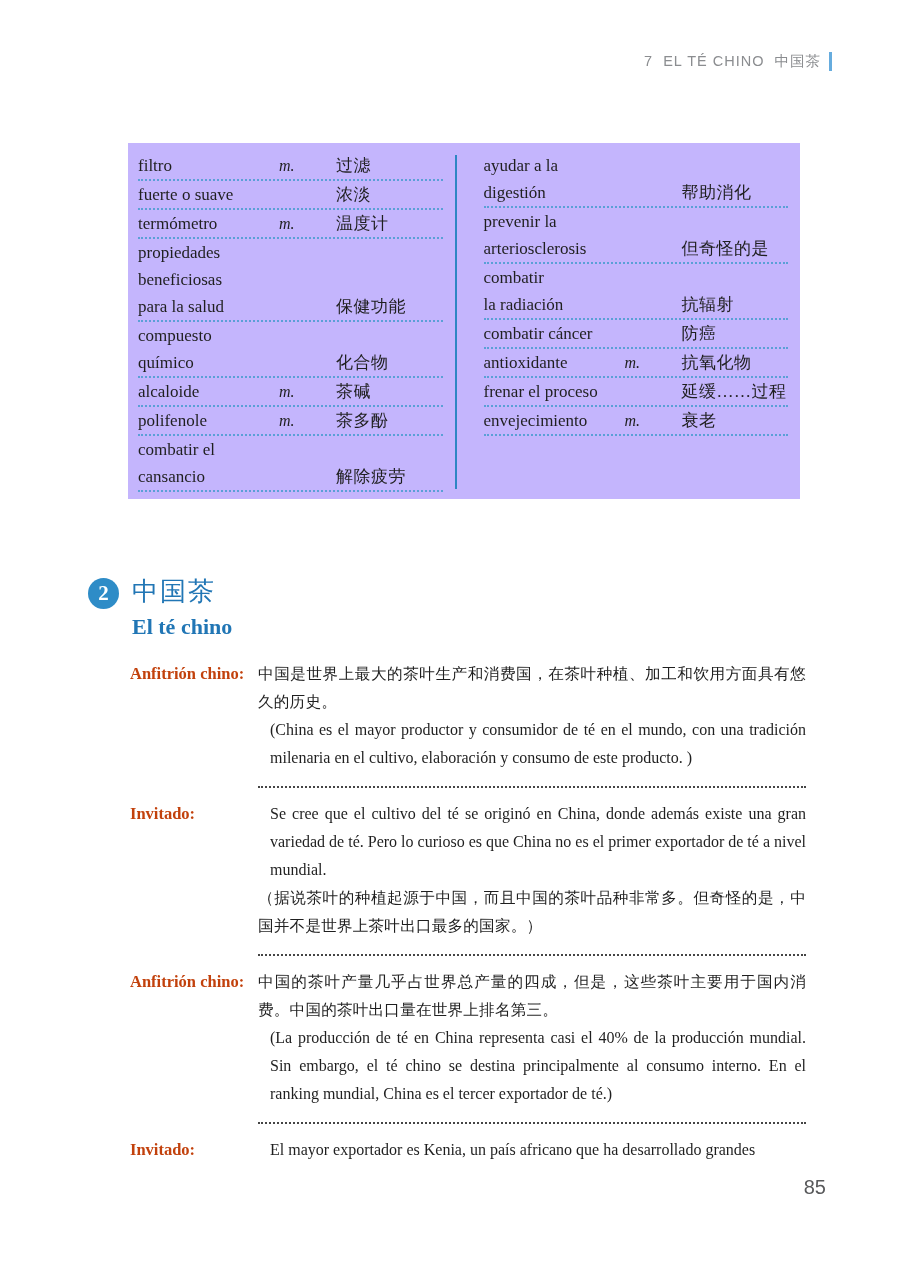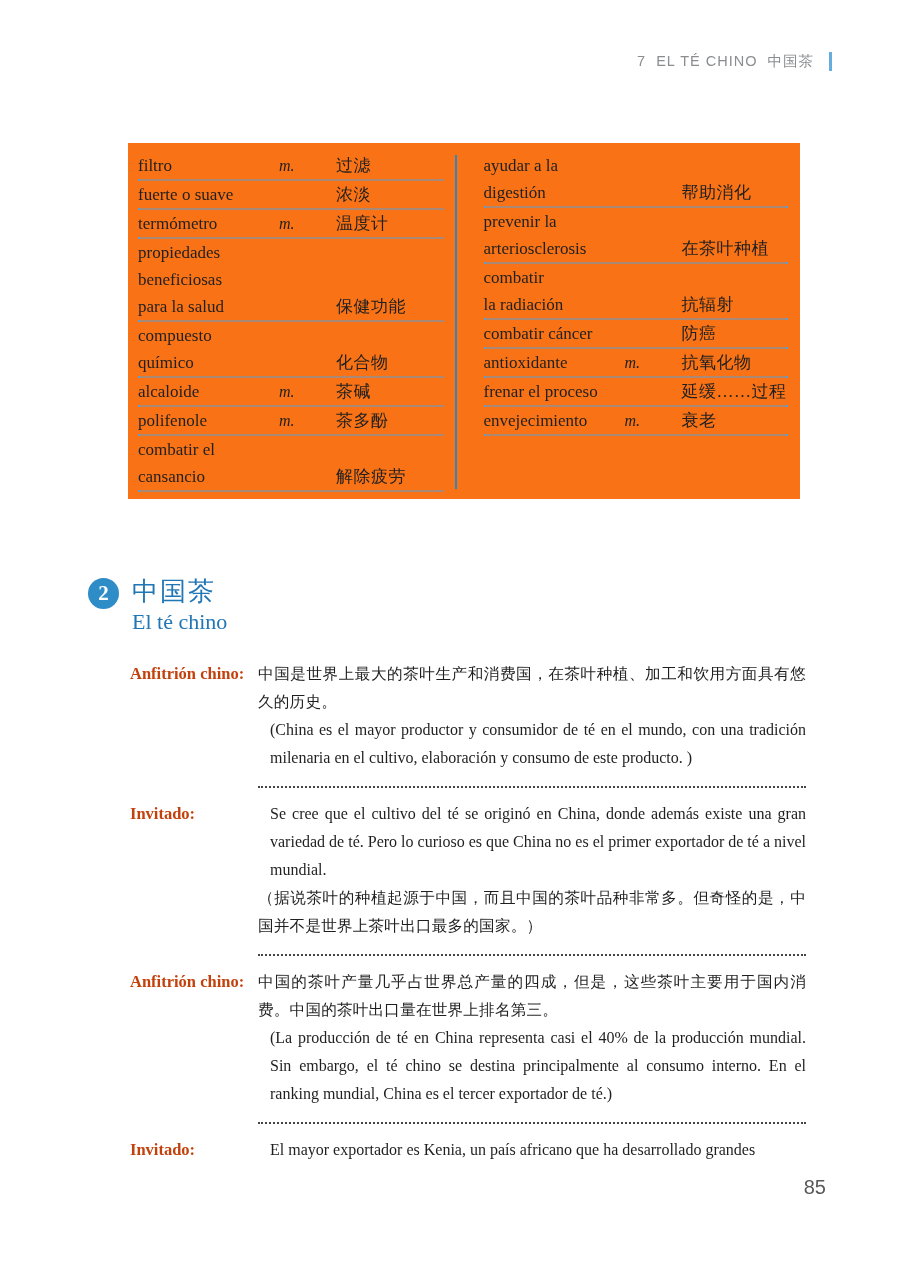--- a/index.html
+++ b/index.html
@@ -7,31 +7,31 @@
   body {
     position:relative;
     font-family:"Liberation Serif","DejaVu Serif",serif;
     color:#1f1f1f;
     overflow:hidden;
   }
 
   
   .running-header {
     position:absolute; top:52px; right:68px;
-    display:flex; align-items:center; gap:15px;
+    display:flex; align-items:center; gap:8px;
     font-family:"Liberation Sans","DejaVu Sans",sans-serif;
     font-size:14.5px; letter-spacing:1px; color:#8b8d90;
     white-space:pre;
   }
   .header-bar { width:3px; height:19px; background:#66acde; }
 
   
   .vocab {
     position:absolute; left:128px; top:143px; width:672px;
-    background:#f97316;
+    background:#c4b5fd;
     display:flex;
     padding:9px 0 7px 0;
   }
   .vocab-col { flex:1 1 0; padding:0 12px 0 10px; }
   .vocab-col.right { padding-left:27px; }
   .vocab-divider { width:2px; background:#2e86c3; margin:3px 0; }
   .vocab-entry { border-bottom:2px dotted #5aa0d6; }
   .vline {
     display:grid; grid-template-columns:141px 57px 1fr;
     line-height:27px; font-size:17px;
@@ -41,21 +41,21 @@
 
   
   .section-head { position:absolute; left:88px; top:574px; display:flex; gap:13px; }
   .section-num {
     width:31px; height:31px; border-radius:50%;
     background:#2e8cc7; color:#ffffff;
     font-size:21px; font-weight:bold; text-align:center; line-height:30px;
     margin-top:4px; flex:0 0 auto;
   }
   .title-zh { font-size:26px; font-weight:normal; color:#2176b5; letter-spacing:2px; }
-  .title-es { font-size:22px; font-weight:normal; color:#2176b5; }
+  .title-es { font-size:22px; font-weight:bold; color:#2176b5; margin-top:5px; }
 
   
   .dialogue { position:absolute; left:130px; top:660px; width:676px; }
   .turn { display:grid; grid-template-columns:128px 1fr; }
   .speaker {
     color:#c2410c; font-weight:bold; font-size:16.5px; line-height:28px;
     white-space:nowrap;
   }
   .para { text-align:justify; line-height:28px; }
   .para.es { font-size:16px;margin-left:12px; }
@@ -163,21 +163,21 @@
           <span class="zh">帮助消化</span>
         </div>
       </div>
       <div class="vocab-entry">
         <div class="vline">
           <span class="term">prevenir la</span>
         </div>
         <div class="vline">
           <span class="term">arteriosclerosis</span>
           <span class="gender"></span>
-          <span class="zh">在茶叶种植</span>
+          <span class="zh">但奇怪的是</span>
         </div>
       </div>
       <div class="vocab-entry">
         <div class="vline">
           <span class="term">combatir</span>
         </div>
         <div class="vline">
           <span class="term">la radiación</span>
           <span class="gender"></span>
           <span class="zh">抗辐射</span>

